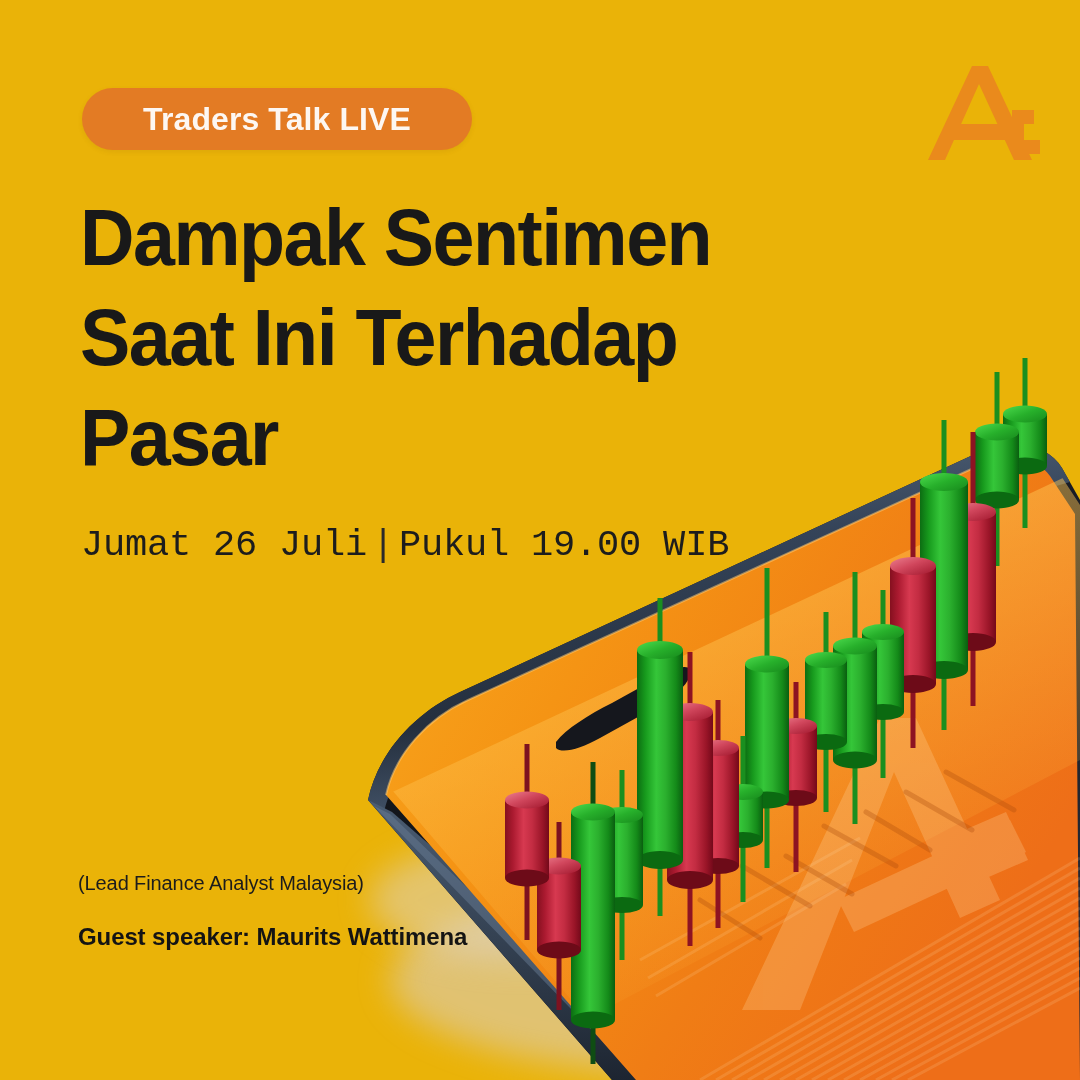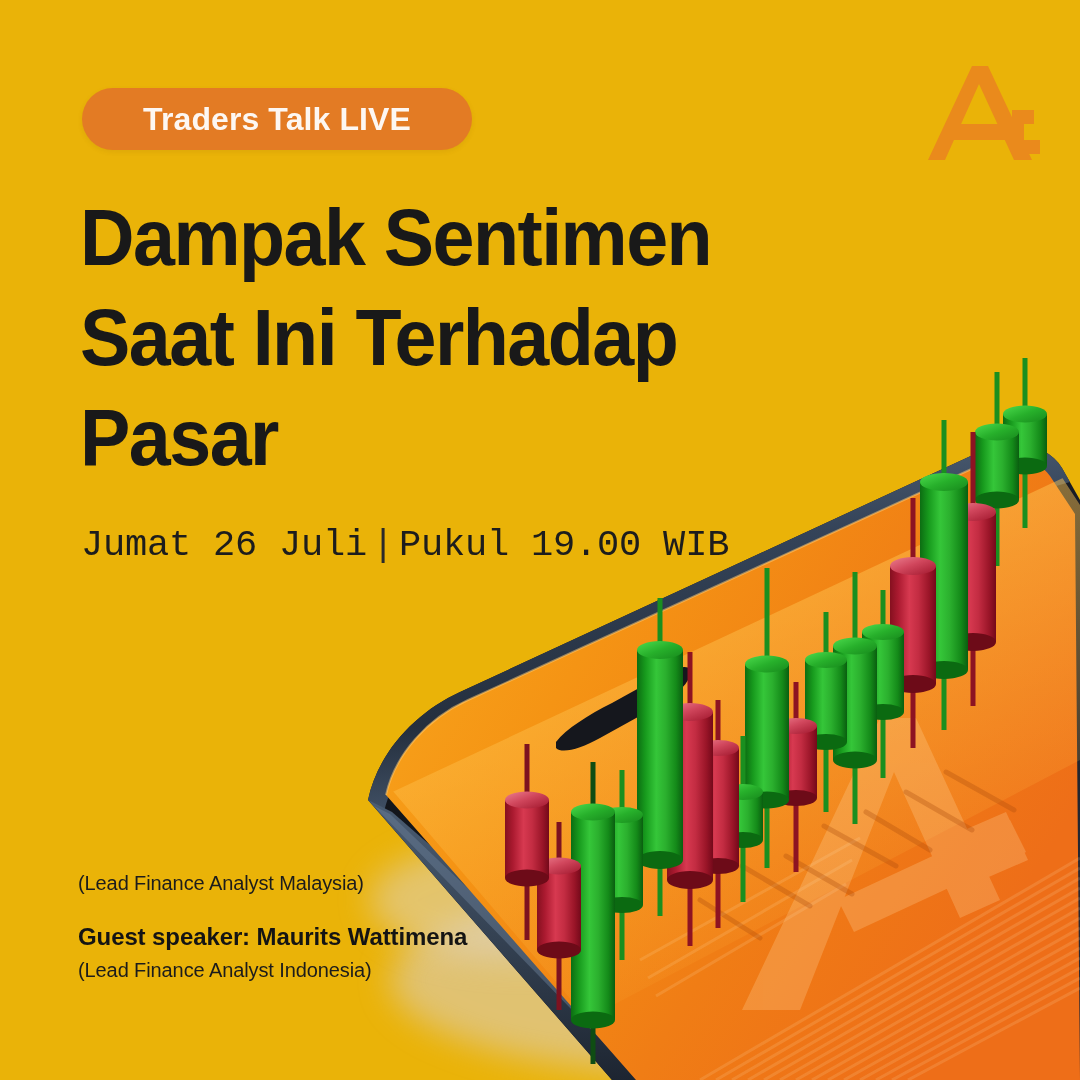--- a/index.html
+++ b/index.html
@@ -360,17 +360,16 @@
   <div class="datetime">
     <span>Jumat 26 Juli</span><span class="sep">|</span><span>Pukul 19.00 WIB</span>
   </div>
 
   <div class="credits">
     <div class="cr-block">
       <div class="cr-role">(Lead Finance Analyst Malaysia)</div>
     </div>
     <div class="cr-block">
       <div class="cr-name">Guest speaker: Maurits Wattimena</div>
-      <div class="cr-role">(Lead Finance Analyst Indonesia)</div>
     </div>
   </div>
 
 </div>
 
 </body></html>

